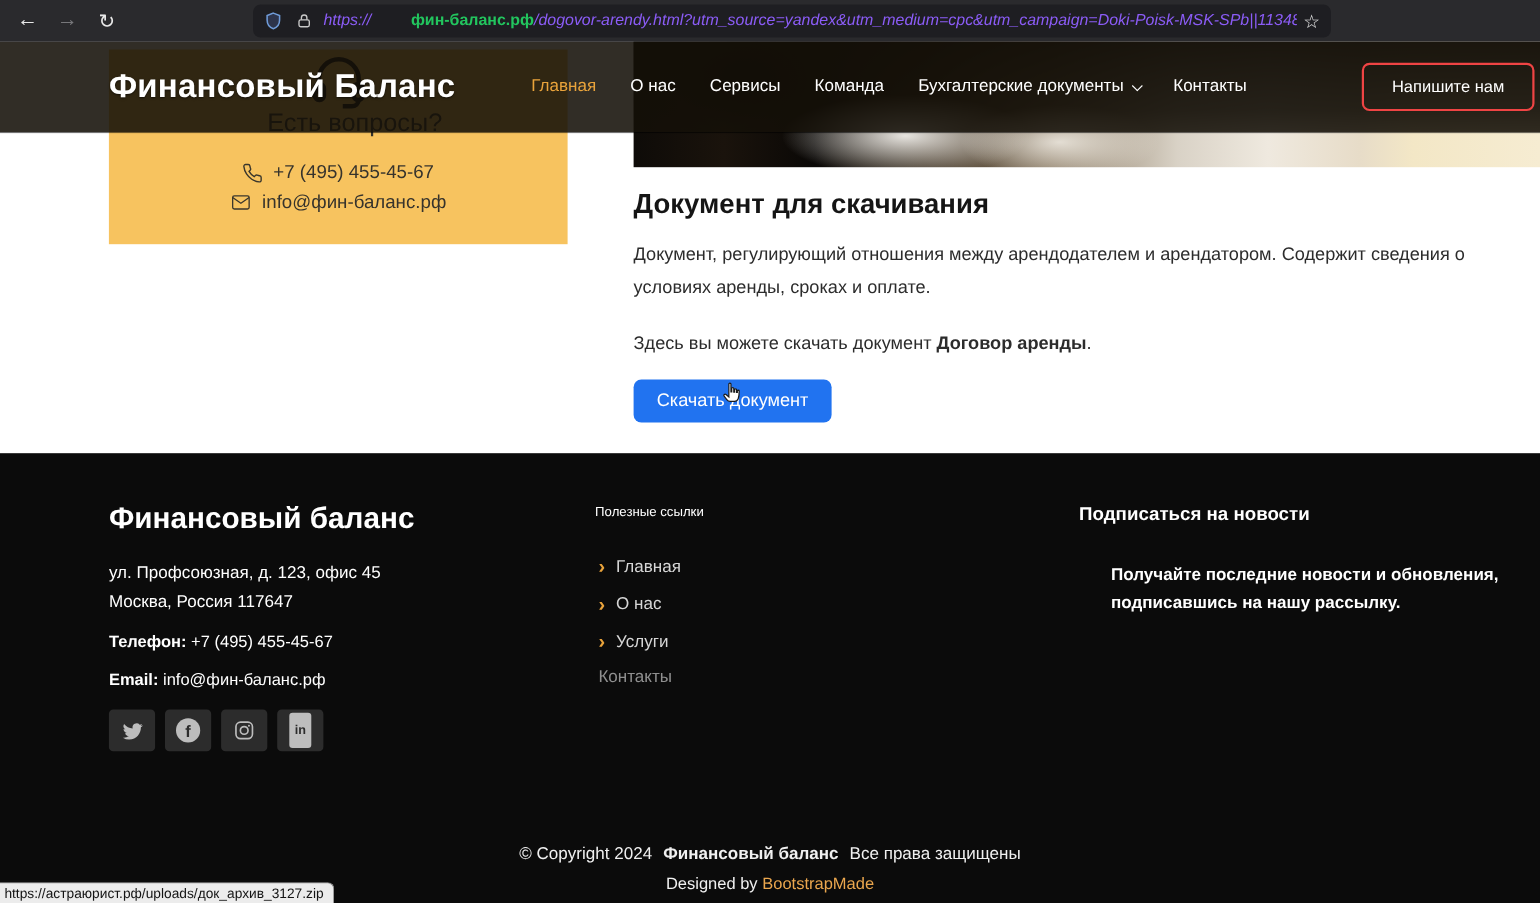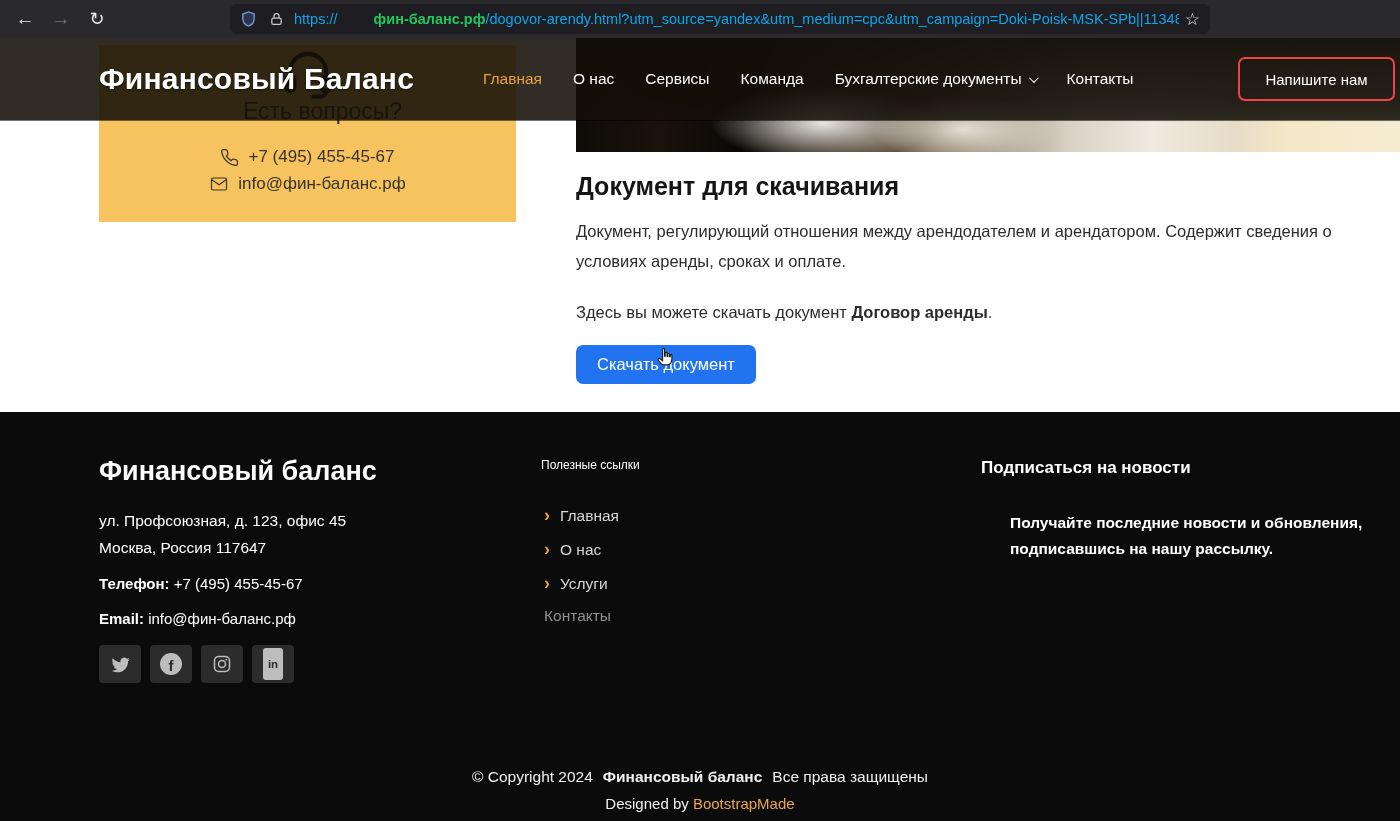--- a/index.html
+++ b/index.html
@@ -11,21 +11,21 @@
   .chrome { position:absolute; left:0; top:0; width:1400px; height:38px;
     background:#2a2a2d; display:flex; align-items:center; }
   .nav-btn { width:26px; text-align:center; font-size:19px; color:#e8e8e8; margin-left:10px; cursor:default; }
   .nav-btn.back { margin-left:12px; }
   .nav-btn.fwd { color:#77777a; }
   .nav-btn.reload { font-size:18px; }
   .urlbar { position:absolute; left:230px; top:4px; width:980px; height:30px;
     background:#1e1e22; border-radius:7px; display:flex; align-items:center; padding:0 10px; }
   .urlbar svg { flex:0 0 auto; }
   .url-text { margin-left:10px; font-size:14.5px; white-space:nowrap; overflow:hidden; flex:1 1 auto; }
-  .url-dim { color:#0ea5e9; }
+  .url-dim { color:#8b5cf6;font-style:italic; }
   .url-domain { color:#22c55e; font-weight:bold;padding-left:36px; }
   .star { color:#e8e8e8; font-size:17px; margin-left:6px; flex:0 0 auto; }
 
   
   .hero { position:absolute; left:576px; top:38px; width:824px; height:114px;
     background:
       radial-gradient(90px 60px at 12% 30%, rgba(0,0,0,0.85), rgba(0,0,0,0) 70%),
       radial-gradient(150px 50px at 30% 75%, rgba(250,248,244,0.9), rgba(250,248,244,0) 75%),
       radial-gradient(120px 45px at 47% 80%, rgba(242,238,230,0.85), rgba(242,238,230,0) 75%),
       linear-gradient(180deg, rgba(10,8,5,0.75) 0%, rgba(10,8,5,0.35) 55%, rgba(10,8,5,0) 74%),
@@ -236,14 +236,15 @@
         <span>Контакты</span>
       </div>
 
     <div class="f-news-title">Подписаться на новости</div>
     <div class="f-news-text">Получайте последние новости и обновления, подписавшись на нашу рассылку.</div>
 
     <div class="f-copy"><span>© Copyright 2024</span><span class="sp"></span><b>Финансовый баланс</b><span class="sp"></span><span>Все права защищены</span></div>
     <div class="f-designed"><span>Designed by </span><span class="bm">BootstrapMade</span></div>
   </div>
 
+  <div class="statusbar">https://астраюрист.рф/uploads/док_архив_3127.zip</div>
 
 </div>
 
 </body></html>

